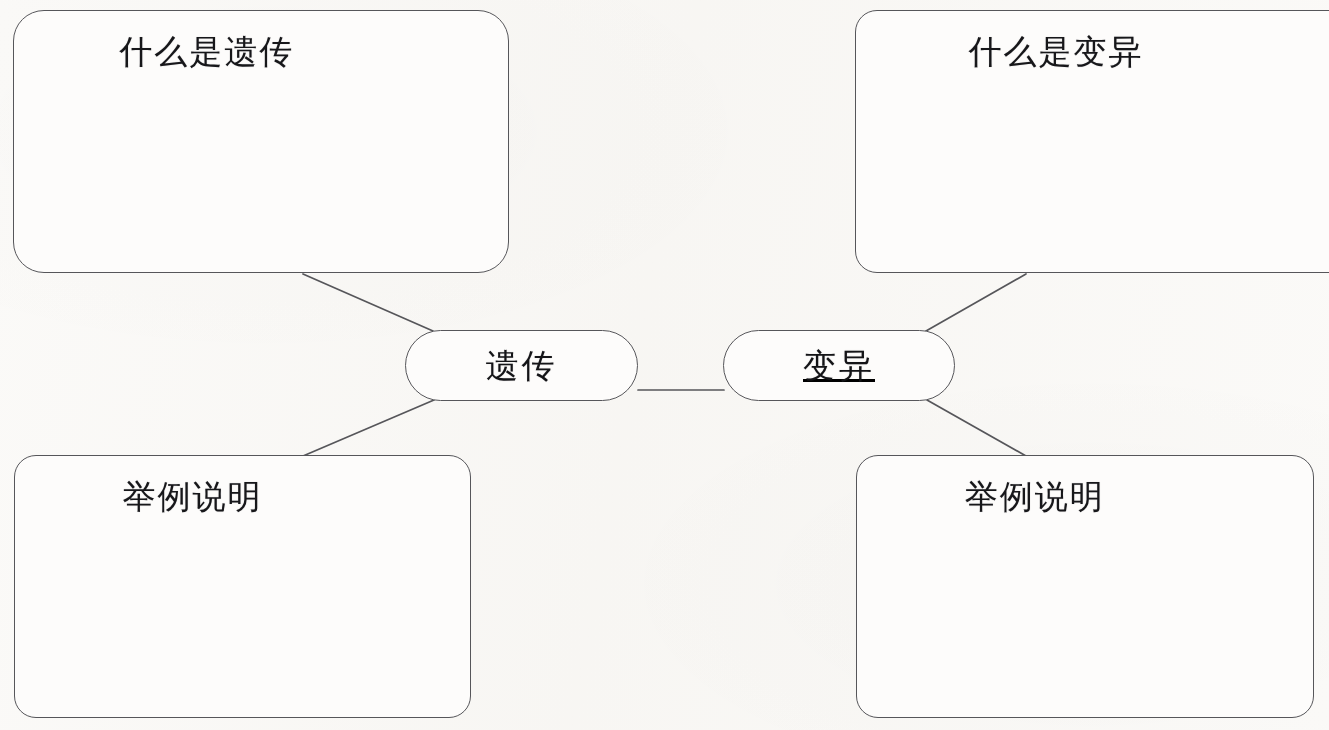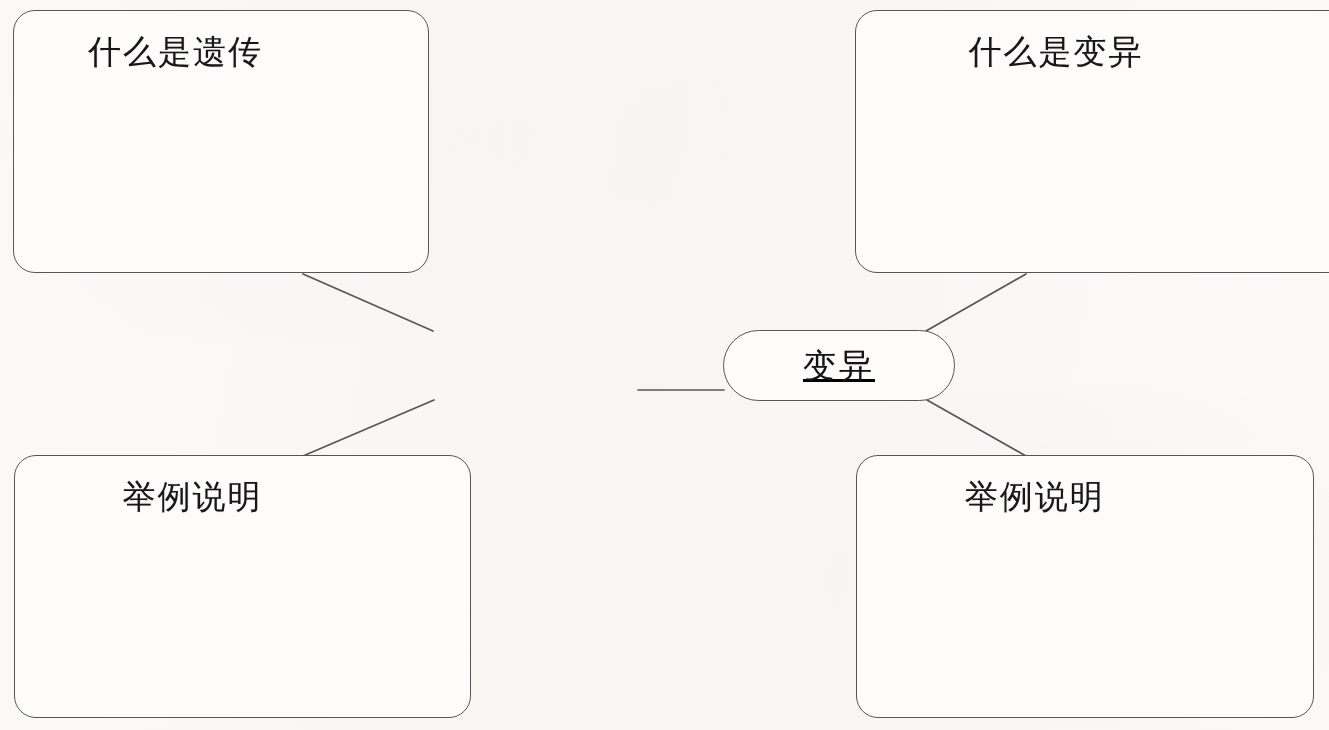--- a/index.html
+++ b/index.html
@@ -72,21 +72,21 @@
   .pill .node-label {
     font-size: 33px;
     line-height: 1;
     color: #141417;
     letter-spacing: 3px;
     white-space: nowrap;
     text-shadow: 0 0 1px rgba(40,40,45,0.30);
   }
 
   
-  #box-tl { left: 13px;  top: 10px;  width: 416px; height: 263px; }
+  #box-tl { left: 13px;  top: 10px;  width: 496px; height: 263px; border-radius: 31px; }
   #box-tr { left: 855px; top: 10px;  width: 515px; height: 263px; }
   #box-bl { left: 14px;  top: 455px; width: 457px; height: 263px; }
   #box-br { left: 856px; top: 455px; width: 458px; height: 263px; }
 
   
   #node-heredity { left: 405px; top: 330px; width: 233px; height: 71px; }
   #node-variation { left: 723px; top: 330px; width: 232px; height: 71px; text-decoration: underline; }
 </style>
 </head>
 <body>
@@ -112,18 +112,21 @@
   </div>
 
   <div class="node box" id="box-bl">
     <span class="node-label">举例说明</span>
   </div>
 
   <div class="node box" id="box-br">
     <span class="node-label">举例说明</span>
   </div>
 
+  <div class="node pill" id="node-heredity">
+    <span class="node-label">遗传</span>
+  </div>
 
   <div class="node pill" id="node-variation">
     <span class="node-label">变异</span>
   </div>
 
 </div>
 
 </body></html>

